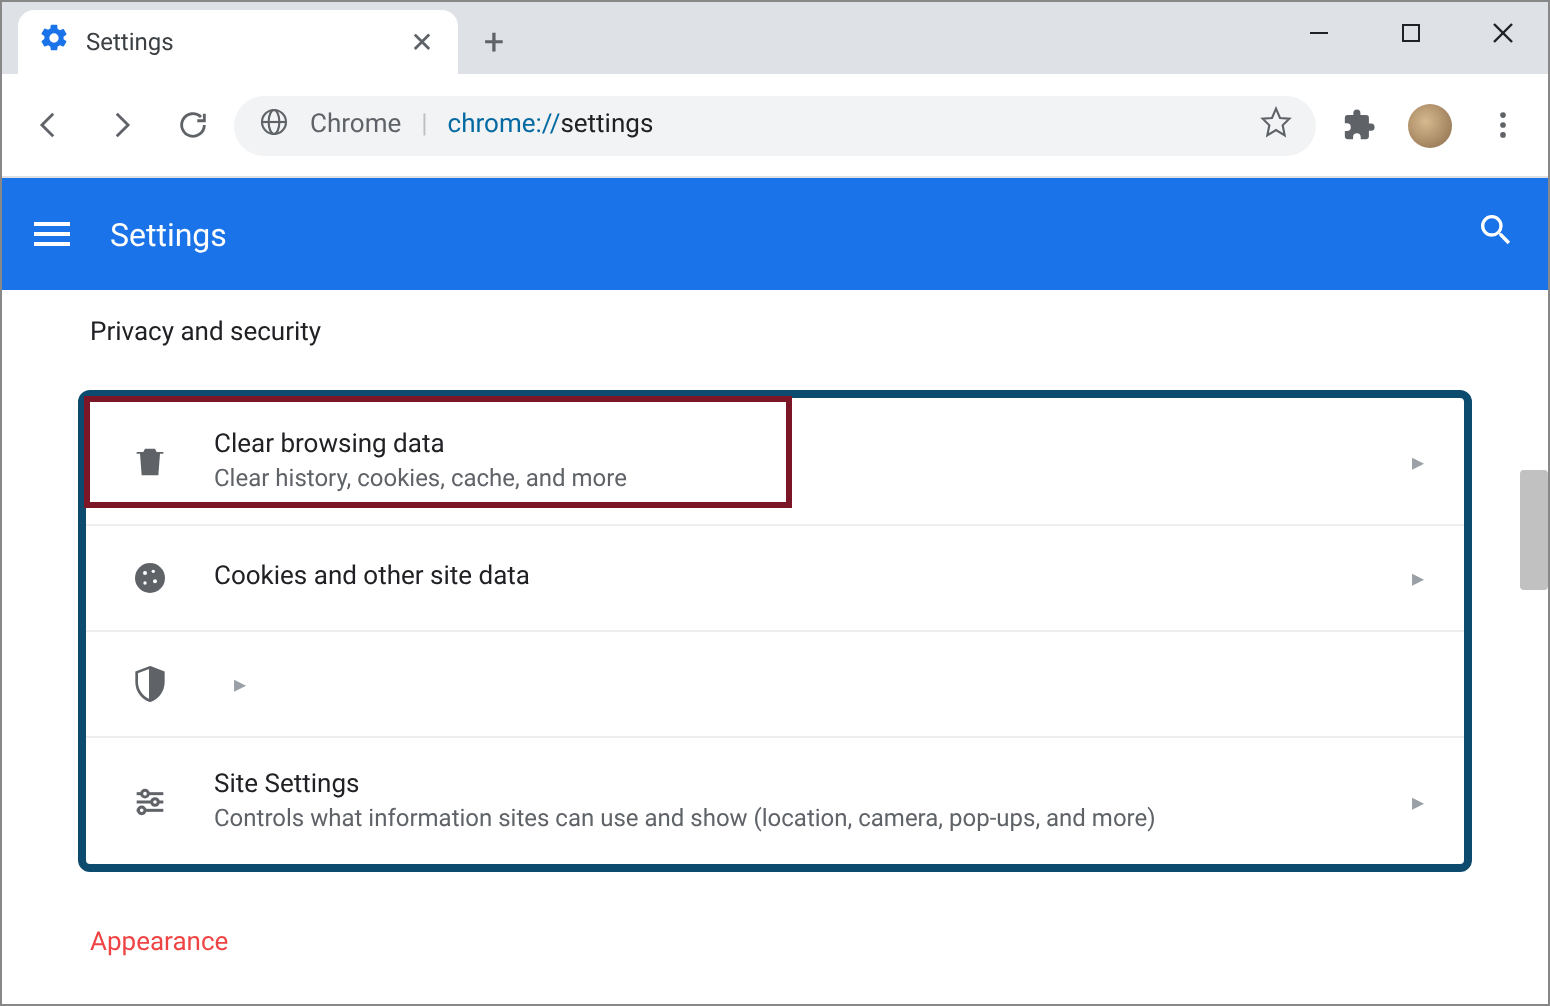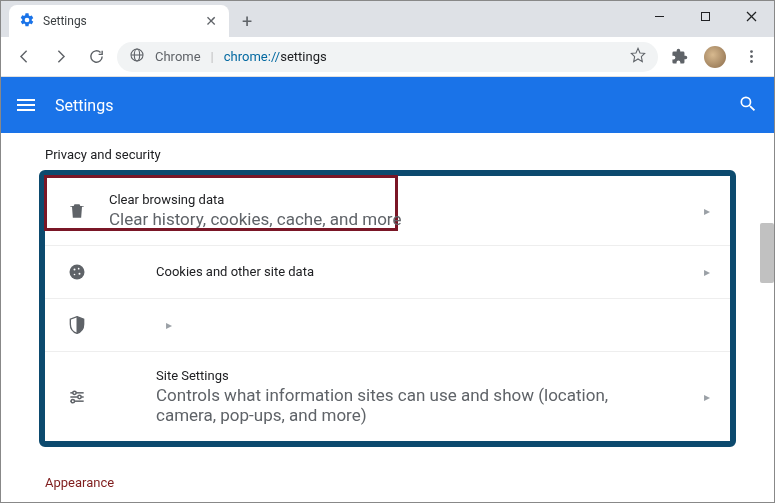--- a/index.html
+++ b/index.html
@@ -6,52 +6,52 @@
   body { font-family: "Segoe UI", Roboto, Arial, sans-serif; font-size: 13px; background: #fff; width: 775px; height: 503px; overflow: hidden; border: 1px solid #888; }
   .titlebar { height: 36px; background: #dee1e6; display: flex; align-items: flex-end; position: relative; }
   .tab { background: #fff; height: 32px; margin-left: 8px; border-radius: 8px 8px 0 0; display: flex; align-items: center; padding: 0 10px; min-width: 220px; gap: 8px; position: relative; }
   .tab-favicon svg { width: 16px; height: 16px; }
   .tab-title { flex: 1; font-size: 12px; color: #3c4043; }
   .tab-close { color: #5f6368; font-size: 14px; cursor: pointer; width:16px; text-align:center; }
   .newtab { width: 28px; height: 28px; display:flex; align-items:center; justify-content:center; color:#5f6368; font-size:18px; cursor:pointer; margin-left:4px; margin-bottom:2px; }
   .window-controls { position: absolute; right: 0; top: 0; display: flex; }
   .win-btn { width: 46px; height: 30px; display:flex; align-items:center; justify-content:center; color:#202124; font-size:13px; cursor:pointer; }
   .win-btn svg { width:11px; height:11px; }
-  .toolbar { height: 40px; background: #fff; display:flex; align-items:center; padding: 0 8px; gap: 6px; border-bottom: 1px solid #e0e0e0; }
+  .toolbar { height: 52px; background: #fff; display:flex; align-items:center; padding: 0 8px; gap: 6px; border-bottom: 1px solid #e0e0e0; }
   .tool-icon { width: 30px; height: 30px; border-radius: 50%; display:flex; align-items:center; justify-content:center; cursor:pointer; color:#5f6368; }
   .tool-icon svg { width:17px; height:17px; }
   .omnibox { flex:1; height:30px; background:#f1f3f4; border-radius:15px; display:flex; align-items:center; padding:0 12px; gap:10px; color:#5f6368; }
   .omnibox .globe svg { width:16px; height:16px; }
   .omnibox .chrome-label { color:#5f6368; }
   .omnibox .divider { color:#c0c0c0; }
   .omnibox .path-prefix { color:#0369a1; }
   .omnibox .path-main { color:#202124; }
   .omnibox .star { margin-left:auto; }
   .avatar { width:22px; height:22px; border-radius:50%; background: radial-gradient(circle at 40% 40%, #d7b98f, #8a6b4a); }
   .header { height: 56px; background:#1a73e8; color:#fff; display:flex; align-items:center; padding:0 16px; }
   .hamburger { cursor:pointer; margin-right:20px; }
   .hamburger div { width:18px; height:2px; background:#fff; margin:3px 0; }
   .header-title { font-size:16px; font-weight:400; }
   .search-btn { margin-left:auto; cursor:pointer; }
   .search-btn svg { width:20px; height:20px; fill:#fff; }
   .content-wrap { position:relative; height: calc(503px - 36px - 40px - 56px - 2px); background:#fff; }
   .content { padding: 14px 38px 0 38px; overflow:auto; height:100%; }
-  .section-label { color:#202124; font-size:13px; margin-bottom:8px; margin-left: 6px; }
-  .card { border:6px solid #0c4a6e; border-radius:6px; background:#fff; }
+  .section-label { color:#202124; font-size:13px; margin-bottom:21px; margin-left: 6px; }
+  .card { border:4px solid #0c4a6e; border-radius:6px; background:#fff; }
   .row { display:flex; align-items:center; padding:16px 20px; cursor:pointer; position:relative; }
-  .row + .row { border-top:1px solid #eee;gap:47px; }
+  .row + .row { border-top:1px solid #eee; }
   .row-icon { width:24px; display:flex; justify-content:center; margin-right:20px; color:#5f6368; }
   .row-icon svg { width:20px; height:20px; fill:#5f6368; }
   .row-text { flex:1; }
   .row-title { font-size:13px; color:#202124; margin-bottom:2px; }
-  .row-desc { font-size:17px; color:#5f6368; }
+  .row-desc { font-size:12px; color:#5f6368; }
   .row-chevron { color:#9aa0a6; font-size:12px; margin-left:10px; }
   .highlight-box { position:absolute; border:3px solid #7a1626; pointer-events:none; }
   .scroll-indicator { position:absolute; right:0; top:90px; width:14px; height:60px; background:#c1c1c1; border-radius:2px; }
-  .appearance { margin-top:28px; margin-left:6px; color:#7f1d1d; font-size:13px; }
+  .appearance { margin-top:28px; margin-left:6px; color:#ef4444; font-size:13px; }
 </style>
 </head>
 <body>
 
 <div class="titlebar">
   <div class="tab">
     <span class="tab-favicon">
       <svg viewBox="0 0 24 24" fill="#1a73e8">
           <path d="M19.14,12.94a7.07,7.07,0,0,0,.05-.94,7.07,7.07,0,0,0-.05-.94l2.03-1.58a.5.5,0,0,0,.12-.64l-1.92-3.32a.5.5,0,0,0-.6-.22l-2.39.96a7.03,7.03,0,0,0-1.62-.94l-.36-2.54A.5.5,0,0,0,13.9,2h-3.8a.5.5,0,0,0-.5.42L9.24,4.96a7.03,7.03,0,0,0-1.62.94l-2.39-.96a.5.5,0,0,0-.6.22L2.71,8.48a.5.5,0,0,0,.12.64L4.86,10.7a7.07,7.07,0,0,0-.05.94,7.07,7.07,0,0,0,.05.94L2.83,14.16a.5.5,0,0,0-.12.64l1.92,3.32a.5.5,0,0,0,.6.22l2.39-.96a7.03,7.03,0,0,0,1.62.94l.36,2.54a.5.5,0,0,0,.5.42h3.8a.5.5,0,0,0,.5-.42l.36-2.54a7.03,7.03,0,0,0,1.62-.94l2.39.96a.5.5,0,0,0,.6-.22l1.92-3.32a.5.5,0,0,0-.12-.64ZM12,15.5A3.5,3.5,0,1,1,15.5,12,3.5,3.5,0,0,1,12,15.5Z"></path>
         </svg>

